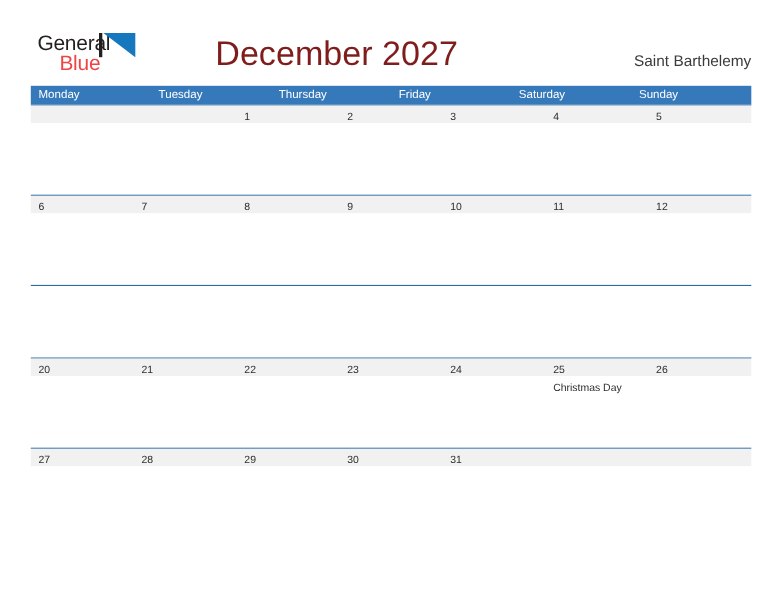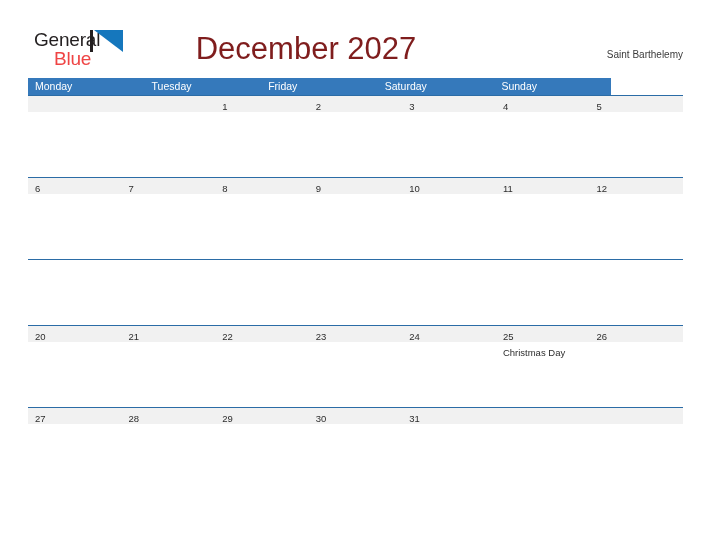--- a/index.html
+++ b/index.html
@@ -86,38 +86,38 @@
     font-size: 31px;
     line-height: 36px;
     font-weight: 400;
     color: #7f1d1d;
   }
 
   .location-label {
     position: absolute;
     right: 29px;
     top: 46px;
-    font-size: 10px;
+    font-size: 14px;
     line-height: 18px;
     color: #3b3b3b;
     white-space: nowrap;
     text-align: right;
   }
 
   
   .calendar {
     position: absolute;
     left: 28px;
     top: 78px;
     width: 655px;
   }
 
   .weekday-row {
     display: flex;
-    width: 583px;
+    width: 655px;
     height: 17px;
     background: #3579bb;
   }
   .weekday-cell {
     flex: 1 1 0;
     min-width: 0;
     color: #ffffff;
     font-size: 10.5px;
     line-height: 17px;
     padding-left: 7px;
@@ -199,20 +199,21 @@
 
   <div class="location-label">Saint Barthelemy</div>
 
 </div>
 
 <div class="calendar">
 
   <div class="weekday-row">
     <div class="weekday-cell">Monday</div>
     <div class="weekday-cell">Tuesday</div>
+    <div class="weekday-cell">Thursday</div>
     <div class="weekday-cell">Friday</div>
     <div class="weekday-cell">Saturday</div>
     <div class="weekday-cell">Sunday</div>
   </div>
 
   <div class="week-row">
     <div class="week-band">
       <div class="day-cell empty"><span class="day-number"></span></div>
       <div class="day-cell empty"><span class="day-number"></span></div>
       <div class="day-cell"><span class="day-number">1</span></div>

